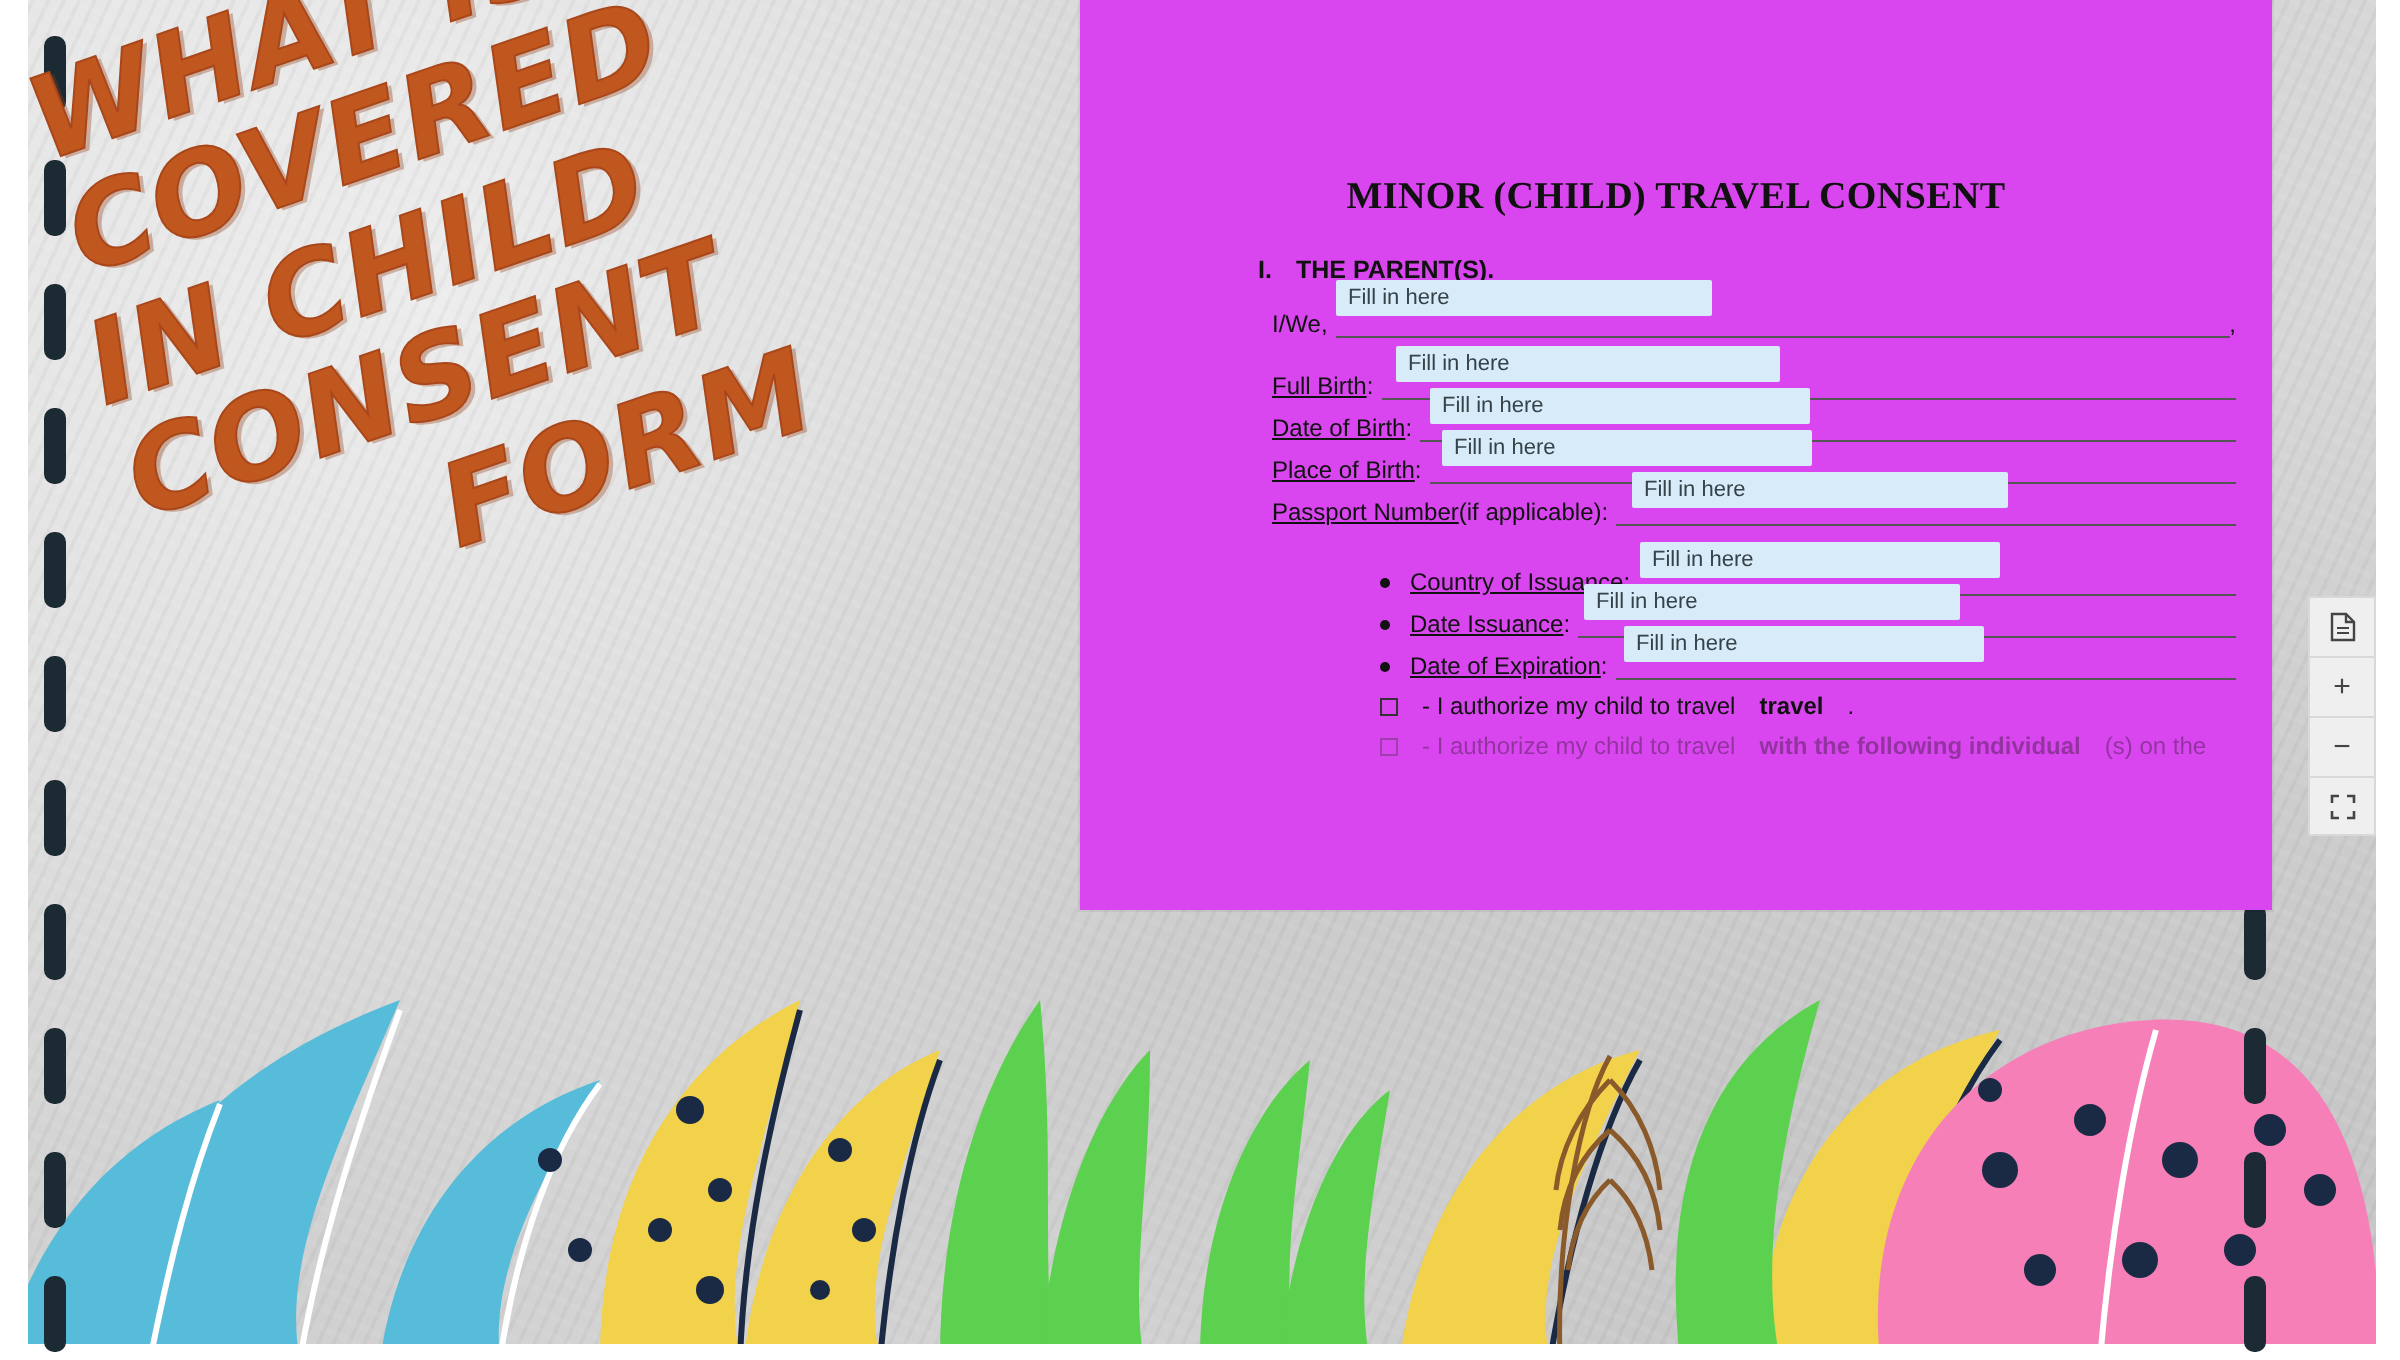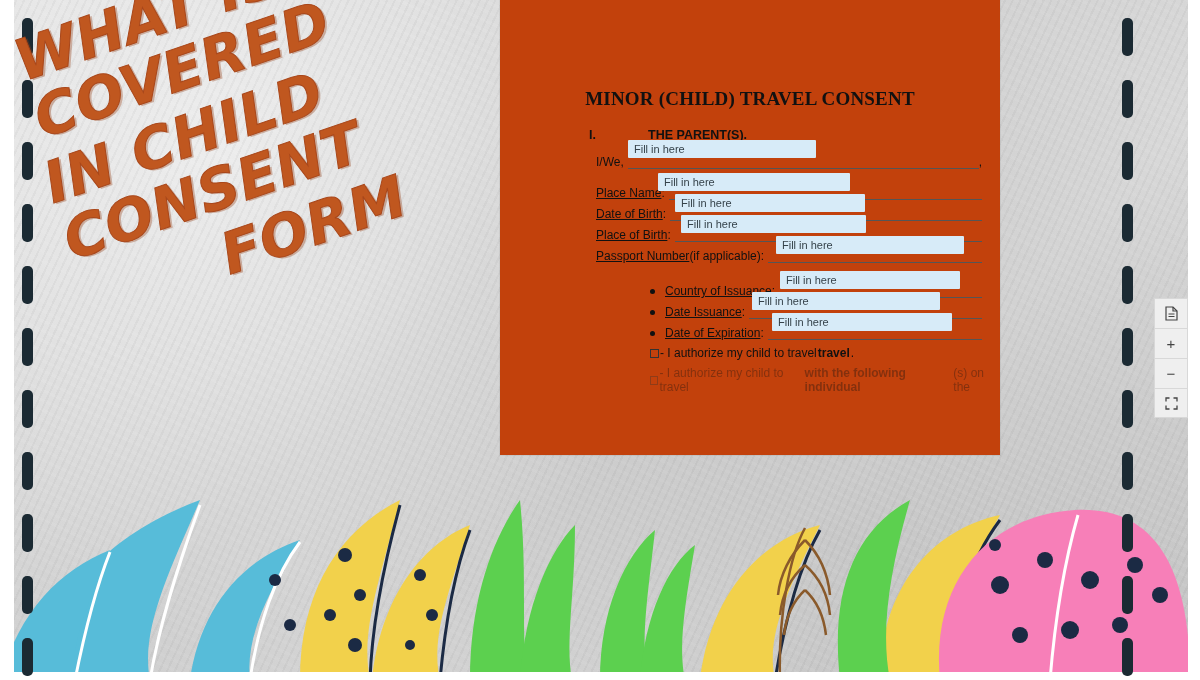--- a/index.html
+++ b/index.html
@@ -52,56 +52,56 @@
     line-height: 1.06;
     -webkit-text-stroke: 1px #a9471a;
     text-shadow: 2px 2px 0 rgba(150,62,22,.35);
   }
   .tl1 { font-size: 57px; margin-left: 18px; }
   .tl2 { font-size: 57px; margin-left: 6px; margin-top: 4px; }
   .tl3 { font-size: 57px; margin-left: 150px; margin-top: 4px; }
 
   
   .doc {
-    position: absolute; left: 500px; top: 0; width: 500px; height: 455px;
-    background: #c2410c; overflow: hidden;
+    position: absolute; left: 540px; top: 0; width: 596px; height: 455px;
+    background: #d946ef; overflow: hidden;
     box-shadow: 0 0 0 1px rgba(0,0,0,.05);
   }
   .doc-inner { position: relative; padding: 0 0 0 0; color: #111; }
   .doc-title {
     text-align: center; font-family: "Liberation Serif", serif;
     font-weight: bold; font-size: 19px; letter-spacing: .2px;
     margin-top: 88px;
   }
   .sec {
     display: flex; gap: 12px; margin-top: 18px; padding-left: 74px;
     font-family: "Liberation Sans", sans-serif;
   }
   .sec-num { width: 22px; text-align: right; font-size: 12.5px; font-weight: bold; }
-  .sec-head { font-size: 12.5px; font-weight: bold; margin-left: 40px; }
+  .sec-head { font-size: 12.5px; font-weight: bold; }
 
   .body-block { padding-left: 96px; padding-right: 18px; margin-top: 6px; font-size: 12px; }
 
   .line-row { position: relative; display: flex; align-items: flex-end; height: 21px; }
   .lbl { font-size: 12px; white-space: nowrap; margin-top: 28px; }
   .lbl.u { text-decoration: underline; }
   .rule { flex: 1; border-bottom: 1px solid #555; height: 15px; margin-left: 4px; }
 
   .fillbox {
     position: absolute; height: 18px; background: #d7ebf8;
     display: flex; align-items: center; padding-left: 6px;
     font-size: 11px; color: #35424a; border-radius: 1px;
   }
   .small-note { font-size: 12px; margin-top: 2px; }
 
   .bullets { padding-left: 150px; margin-top: 14px; }
   .bullet-row { position: relative; display: flex; align-items: flex-end; height: 21px; margin-bottom: 0; }
   .dot { width: 5px; height: 5px; border-radius: 50%; background: #111; margin: 0 10px 4px 0; flex: none; }
 
-  .check-row { padding-left: 150px; margin-top: 6px; font-size: 12px; display: flex; align-items: center; gap: 1px; }
+  .check-row { padding-left: 150px; margin-top: 6px; font-size: 12px; display: flex; align-items: center; gap: 12px; }
   .cb { width: 9px; height: 9px; border: 1px solid #333; display: inline-block; }
   .fade { opacity: .35; }
 
   
   .toolbar { position: absolute; right: 12px; top: 298px; width: 34px; }
   .tb-btn {
     width: 34px; height: 30px; background: #efefef; border: 1px solid #d8d8d8;
     border-bottom: none; display: flex; align-items: center; justify-content: center;
     color: #444; font-size: 15px;
   }
@@ -238,21 +238,21 @@
           <span class="lbl">I/We,</span>
           <span class="rule"></span>
           <span class="lbl">,</span>
           <span class="fillbox" style="left:32px; top:-8px; width:188px;">Fill in here</span>
         </div>
       </div>
 
       <div class="body-block" style="margin-top:10px">
 
         <div class="line-row">
-          <span class="lbl u">Place Name</span>
+          <span class="lbl u">Full Birth</span>
           <span class="lbl">:</span>
           <span class="rule"></span>
           <span class="fillbox" style="left:62px; top:-6px; width:192px;">Fill in here</span>
         </div>
 
         <div class="line-row">
           <span class="lbl u">Date of Birth</span>
           <span class="lbl">:</span>
           <span class="rule"></span>
           <span class="fillbox" style="left:79px; top:-6px; width:190px;">Fill in here</span>

